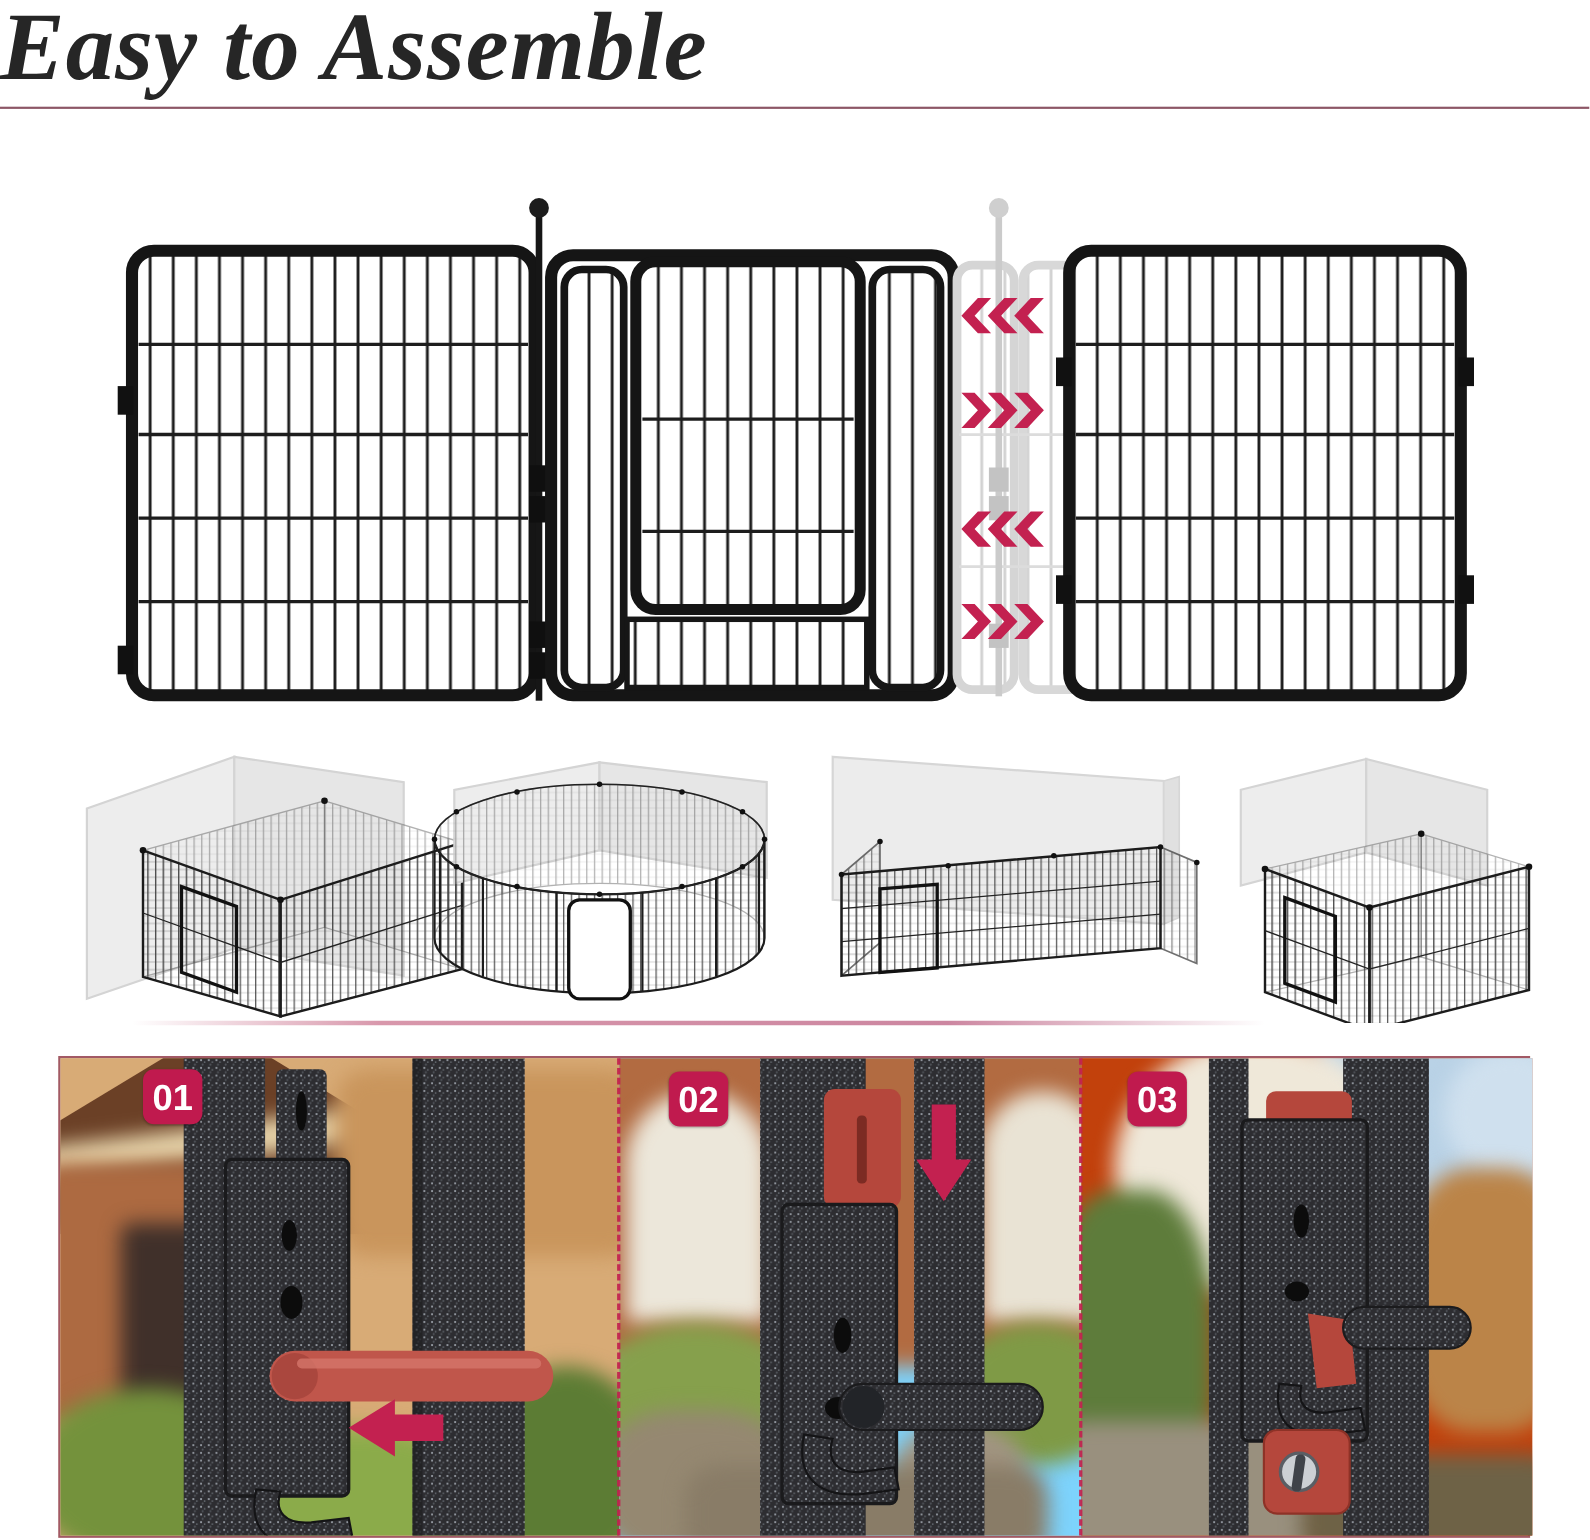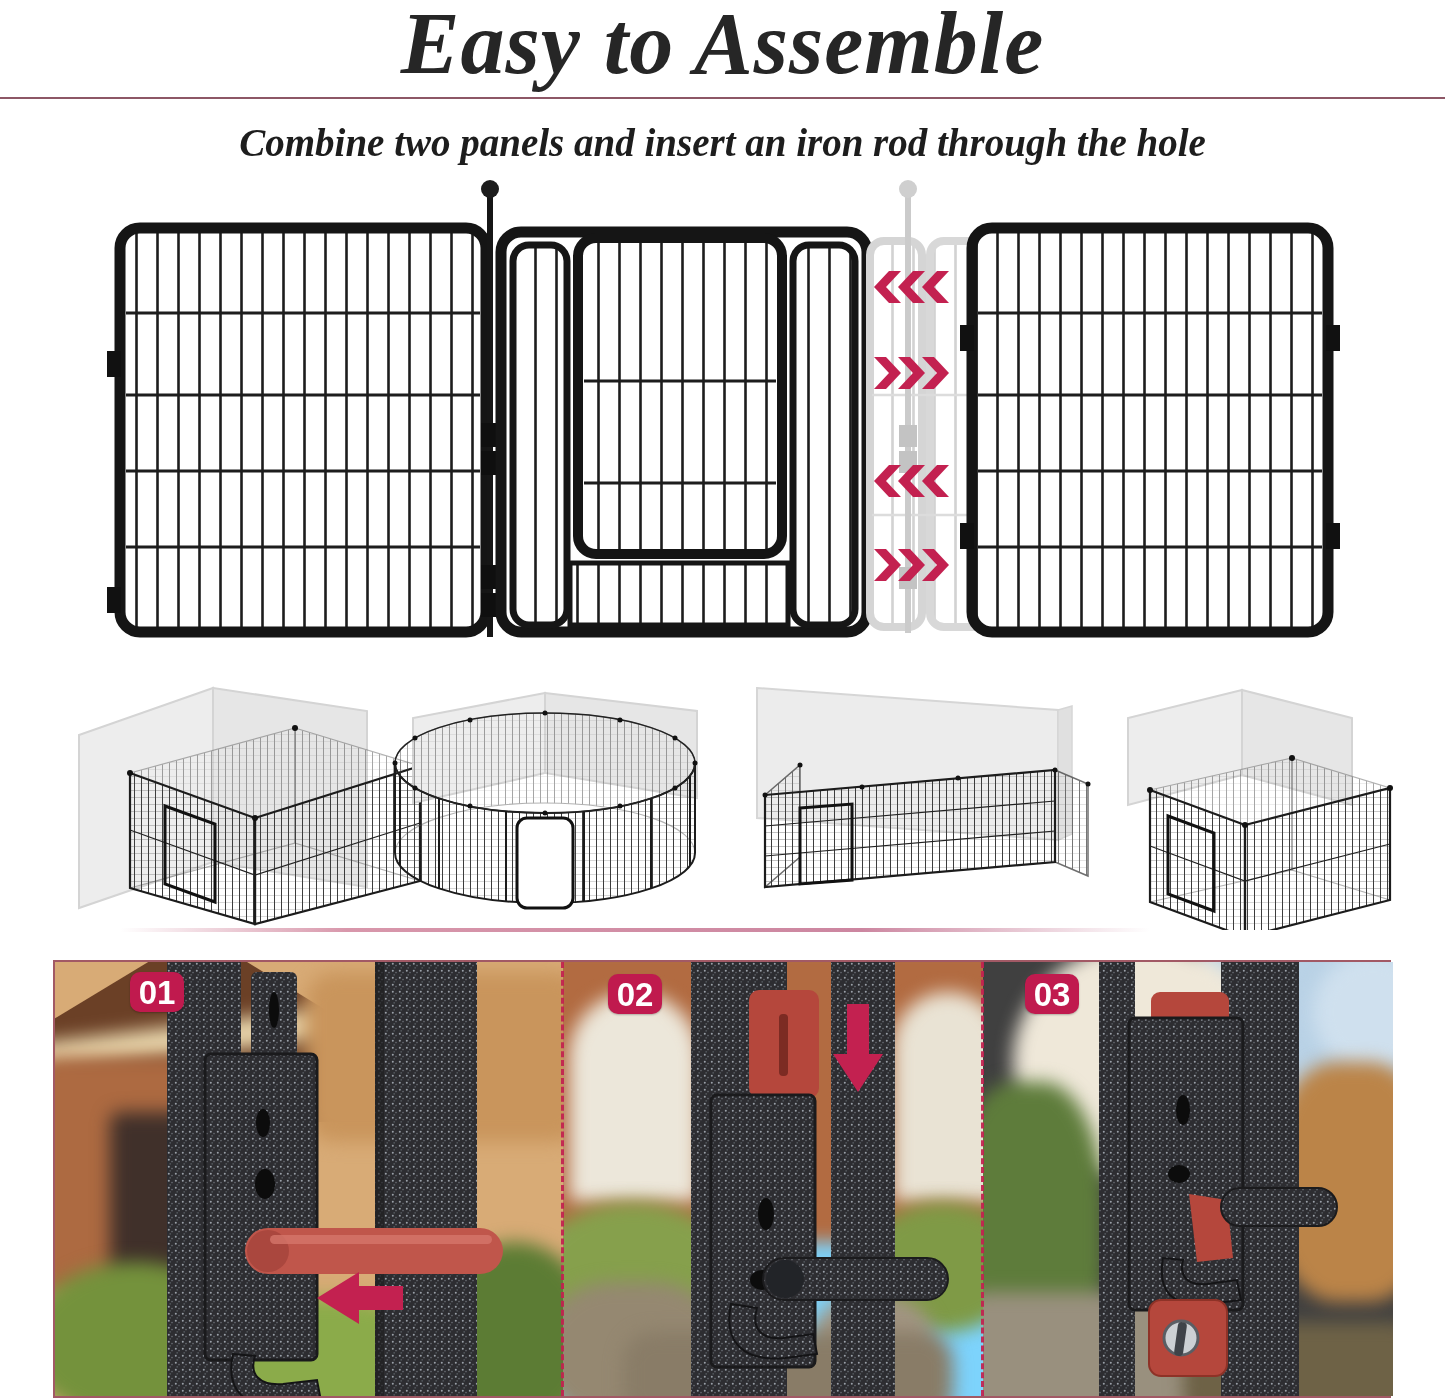--- a/index.html
+++ b/index.html
@@ -2,47 +2,46 @@
 <html style="--accent: #c32150; --badge: #c01a4e; --divider: #8d5766; --photo-border: #a25965; --pink-line: #d897ab; --ghost: #d6d6d6; --panel: #1a1a1a; --rod-red: #c0564b; --sleeve-red: #b5473c;"><head>
 <meta charset="utf-8">
 <style>
   :root{
     --accent:#c32150; --badge:#c01a4e; --divider:#8d5766; --photo-border:#a25965;
     --pink-line:#d897ab; --ghost:#d6d6d6; --panel:#1a1a1a; --rod-red:#c0564b; --sleeve-red:#b5473c;
   }
   *{margin:0;padding:0;box-sizing:border-box}
   body{width:1445px;height:1400px;overflow:hidden;background:#fff}
   .page{position:relative;width:1445px;height:1400px;background:#fff;font-family:"Liberation Serif",serif}
-  .title{position:absolute;top:0;left:0;width:100%;text-align:center;
+  .title{position:absolute;top:0;left:0;width:100%;text-align:left;
          font:italic 700 88px/1 "Liberation Serif",serif;color:#262626;letter-spacing:1px}
   .divider{position:absolute;top:97px;left:0;width:100%;height:2px;background:var(--divider)}
   .subtitle{position:absolute;top:122px;left:0;width:100%;text-align:center;
             font:italic 700 39px/1.1 "Liberation Serif",serif;color:#1d1d1d}
   .fence-wrap{position:absolute;top:175px;left:0;width:1445px;height:495px}
   .diagrams-wrap{position:absolute;top:668px;left:0;width:1445px;height:262px}
   .pinkline{position:absolute;top:928px;left:120px;width:1030px;height:4px;border-radius:2px;
             background:linear-gradient(90deg,rgba(216,151,171,0) 0%,var(--pink-line) 22%,#cc86a0 72%,rgba(216,151,171,0) 100%)}
   .photo{position:absolute;top:960px;left:53px;width:1338px;height:438px;
          border:2px solid var(--photo-border);background:#e8d9c4}
   .pstep{position:absolute;top:0;bottom:0;overflow:hidden}
   .pstep svg{position:absolute;left:0;top:0}
   .blob{position:absolute;filter:blur(9px)}
-  .step-badge{position:absolute;width:54px;height:40px;border-radius:10px;background:var(--badge);
+  .step-badge{position:absolute;width:54px;height:50px;border-radius:10px;background:var(--badge);
               color:#fff;display:flex;align-items:center;justify-content:center;
               font:700 33px/1 "Liberation Sans",sans-serif;box-shadow:0 1px 2px rgba(0,0,0,.25)}
   .sep{position:absolute;top:0;bottom:0;width:0;border-left:3px dashed var(--accent);opacity:.92}
 </style>
 </head>
 <body>
 
 <div class="page">
 
   <h1 class="title">Easy to Assemble</h1>
   <div class="divider"></div>
-  <div class="subtitle">Combine two panels and insert an iron rod through the hole</div>
 
   <div class="fence-wrap">
   <svg width="1445" height="495" viewBox="0 0 1445 495">
     <defs>
       <pattern id="bars" width="21" height="10" patternUnits="userSpaceOnUse">
         <rect width="21" height="10" fill="#ffffff"></rect>
             <rect x="9.2" width="2.6" height="10" fill="#1d1d1d"></rect>
       </pattern>
       <pattern id="gbars" width="21" height="10" patternUnits="userSpaceOnUse">
         <rect width="21" height="10" fill="#ffffff"></rect>
@@ -274,21 +273,21 @@
         </g>
         <g>
           <rect x="200" y="296" width="185" height="42" rx="21" fill="url(#metal2)" stroke="#1b1b1d" stroke-width="2"></rect>
           <circle cx="222" cy="317" r="19" fill="#222428"></circle>
         </g>
         <path d="M168,342 C160,380 180,400 222,396 L254,392 L250,372 L220,376 C198,378 188,366 194,346 Z" fill="url(#metal2)" stroke="#141416" stroke-width="2"></path>
       </svg>
       <div class="step-badge" style="left:45px;top:12px">02</div>
     </div>
 
-    <div class="pstep" style="left:928px;width:410px;background:#404040">
+    <div class="pstep" style="left:928px;width:410px;background:#c2410c">
       <div class="blob" style="left:210px;top:-20px;width:230px;height:200px;background:#b9d2e6;border-radius:20px"></div>
       <div class="blob" style="left:330px;top:-10px;width:120px;height:120px;background:#cfe0ee;border-radius:50%"></div>
       <div class="blob" style="left:30px;top:-20px;width:260px;height:240px;background:#efe8d9;border-radius:50%"></div>
       <div class="blob" style="left:-30px;top:120px;width:150px;height:300px;background:#5e7c3b;border-radius:40%"></div>
       <div class="blob" style="left:290px;top:100px;width:160px;height:240px;background:#bb8448;border-radius:40%"></div>
       <div class="blob" style="left:-20px;top:330px;width:240px;height:130px;background:#99907e;border-radius:20px"></div>
       <div class="blob" style="left:200px;top:360px;width:240px;height:100px;background:#6e6246;border-radius:30px"></div>
       <svg width="410" height="440" viewBox="0 0 410 440">
         <defs>
           <pattern id="metal3" width="7" height="7" patternUnits="userSpaceOnUse">

